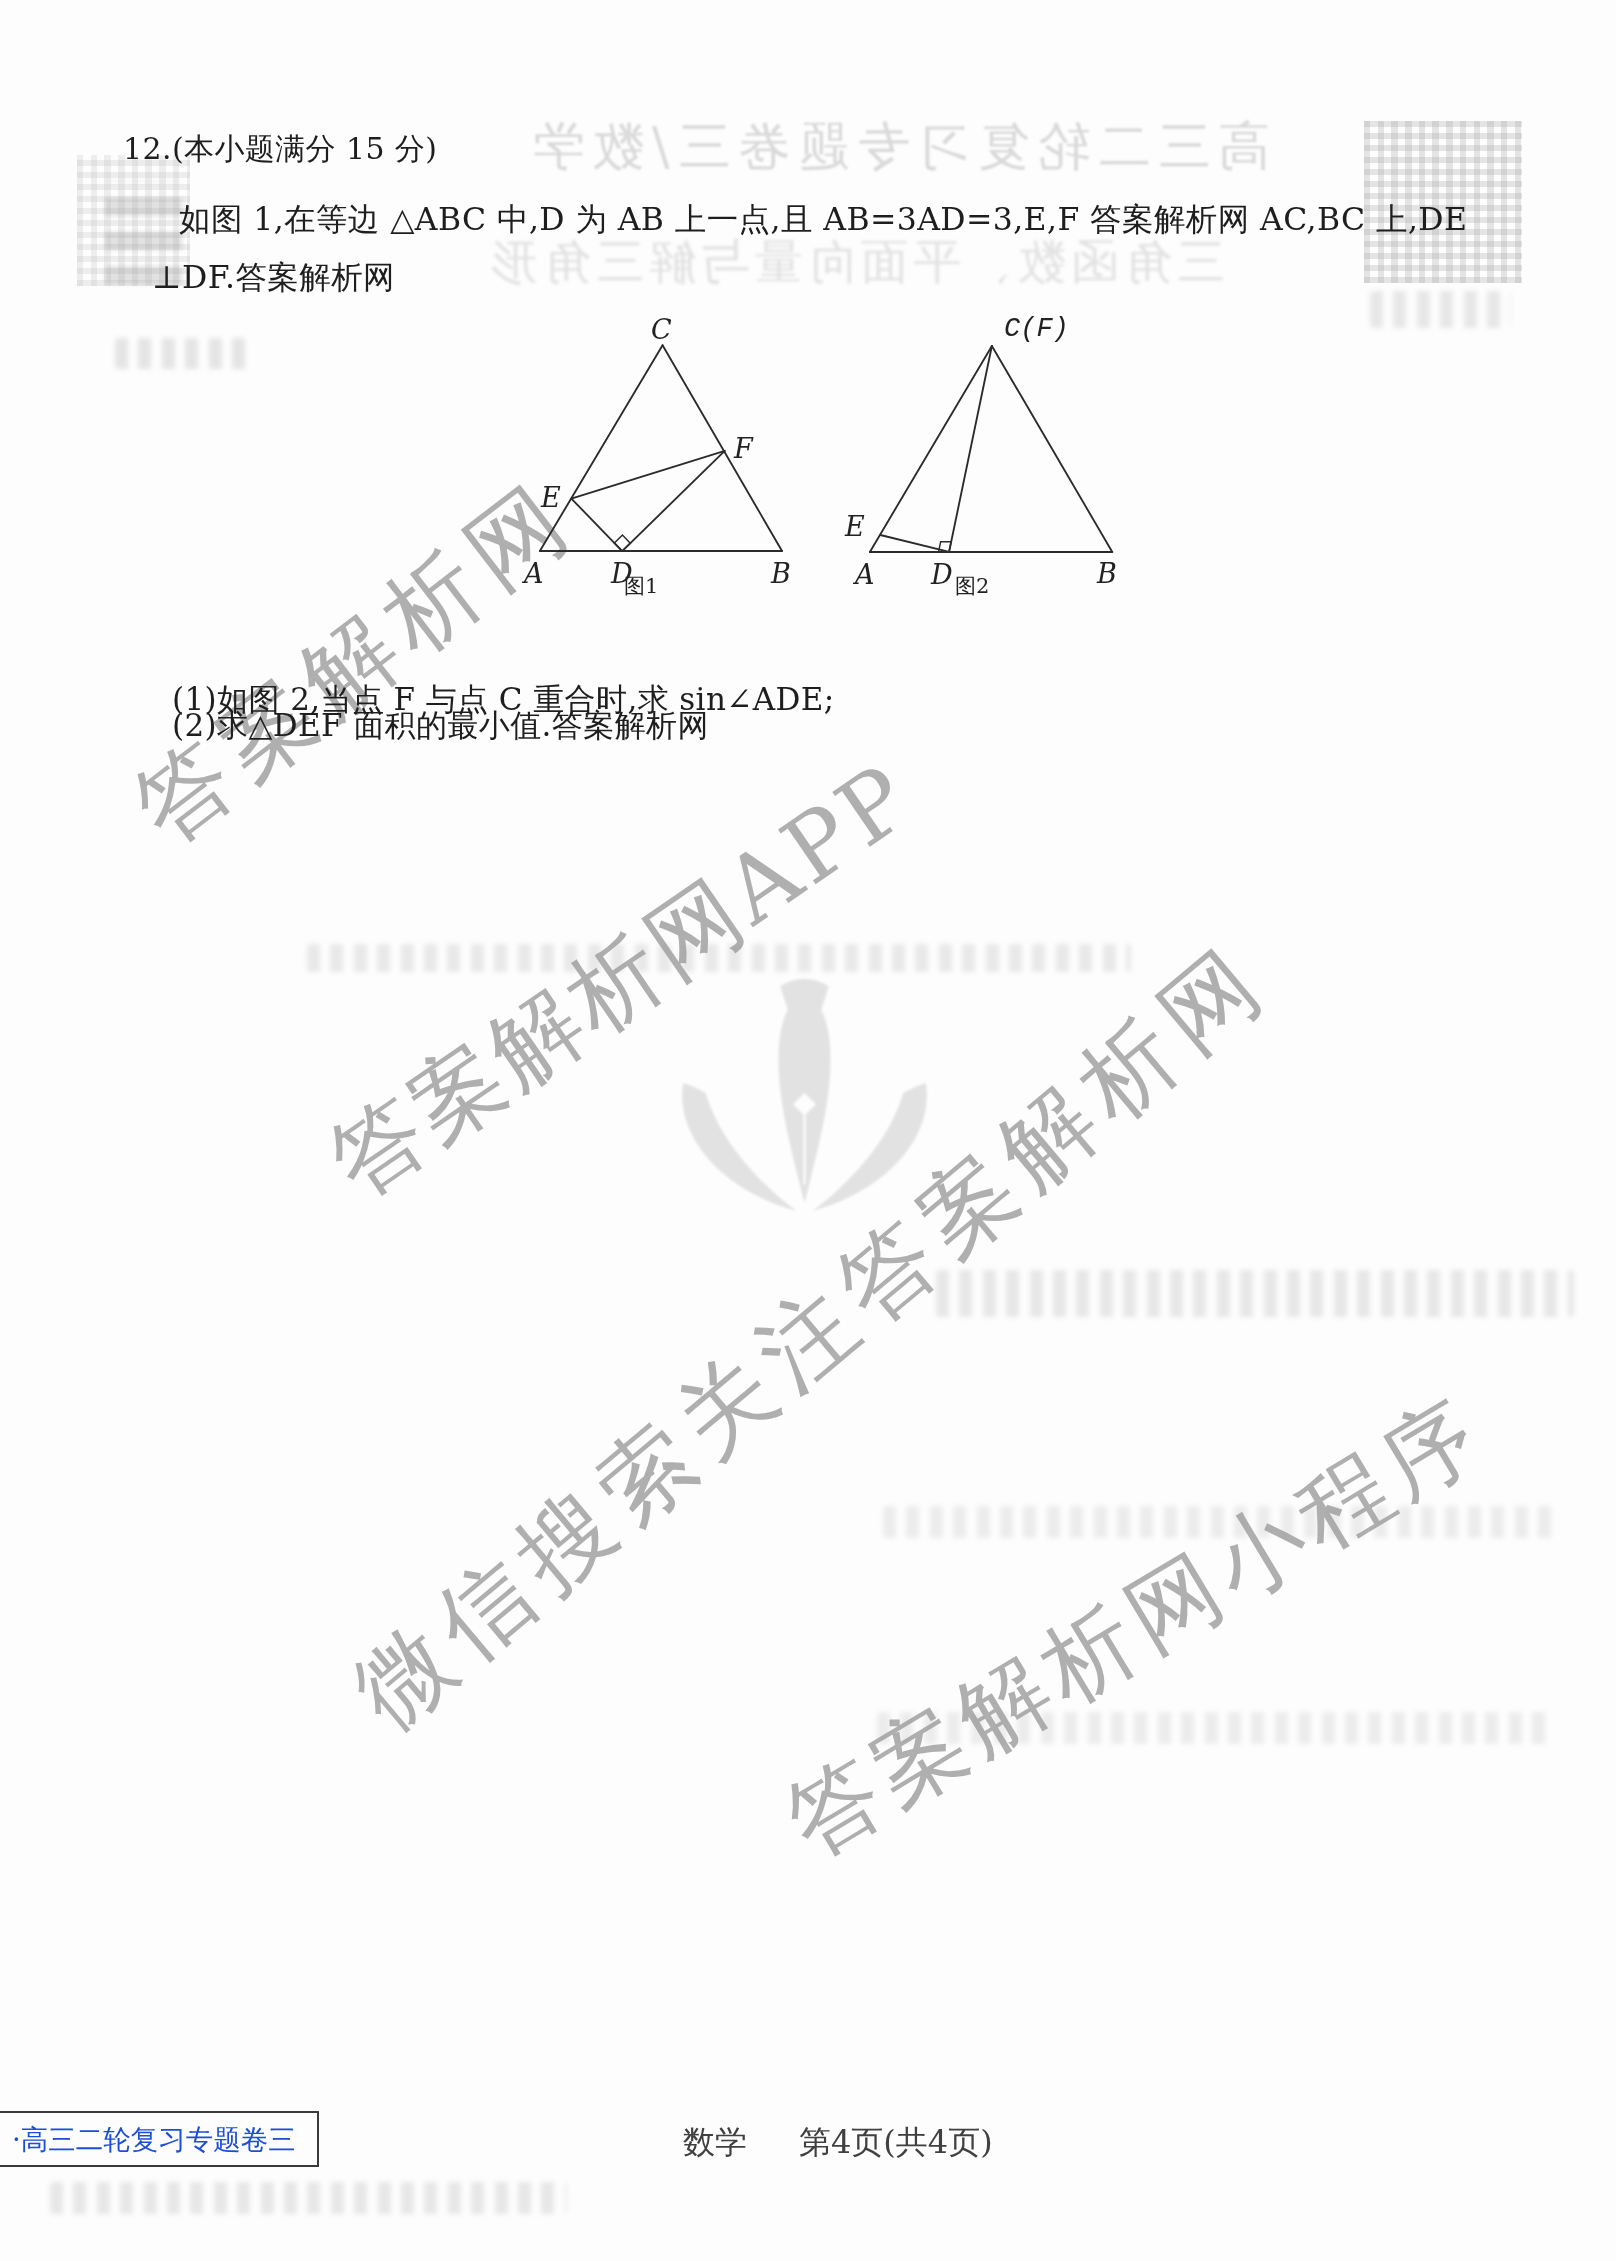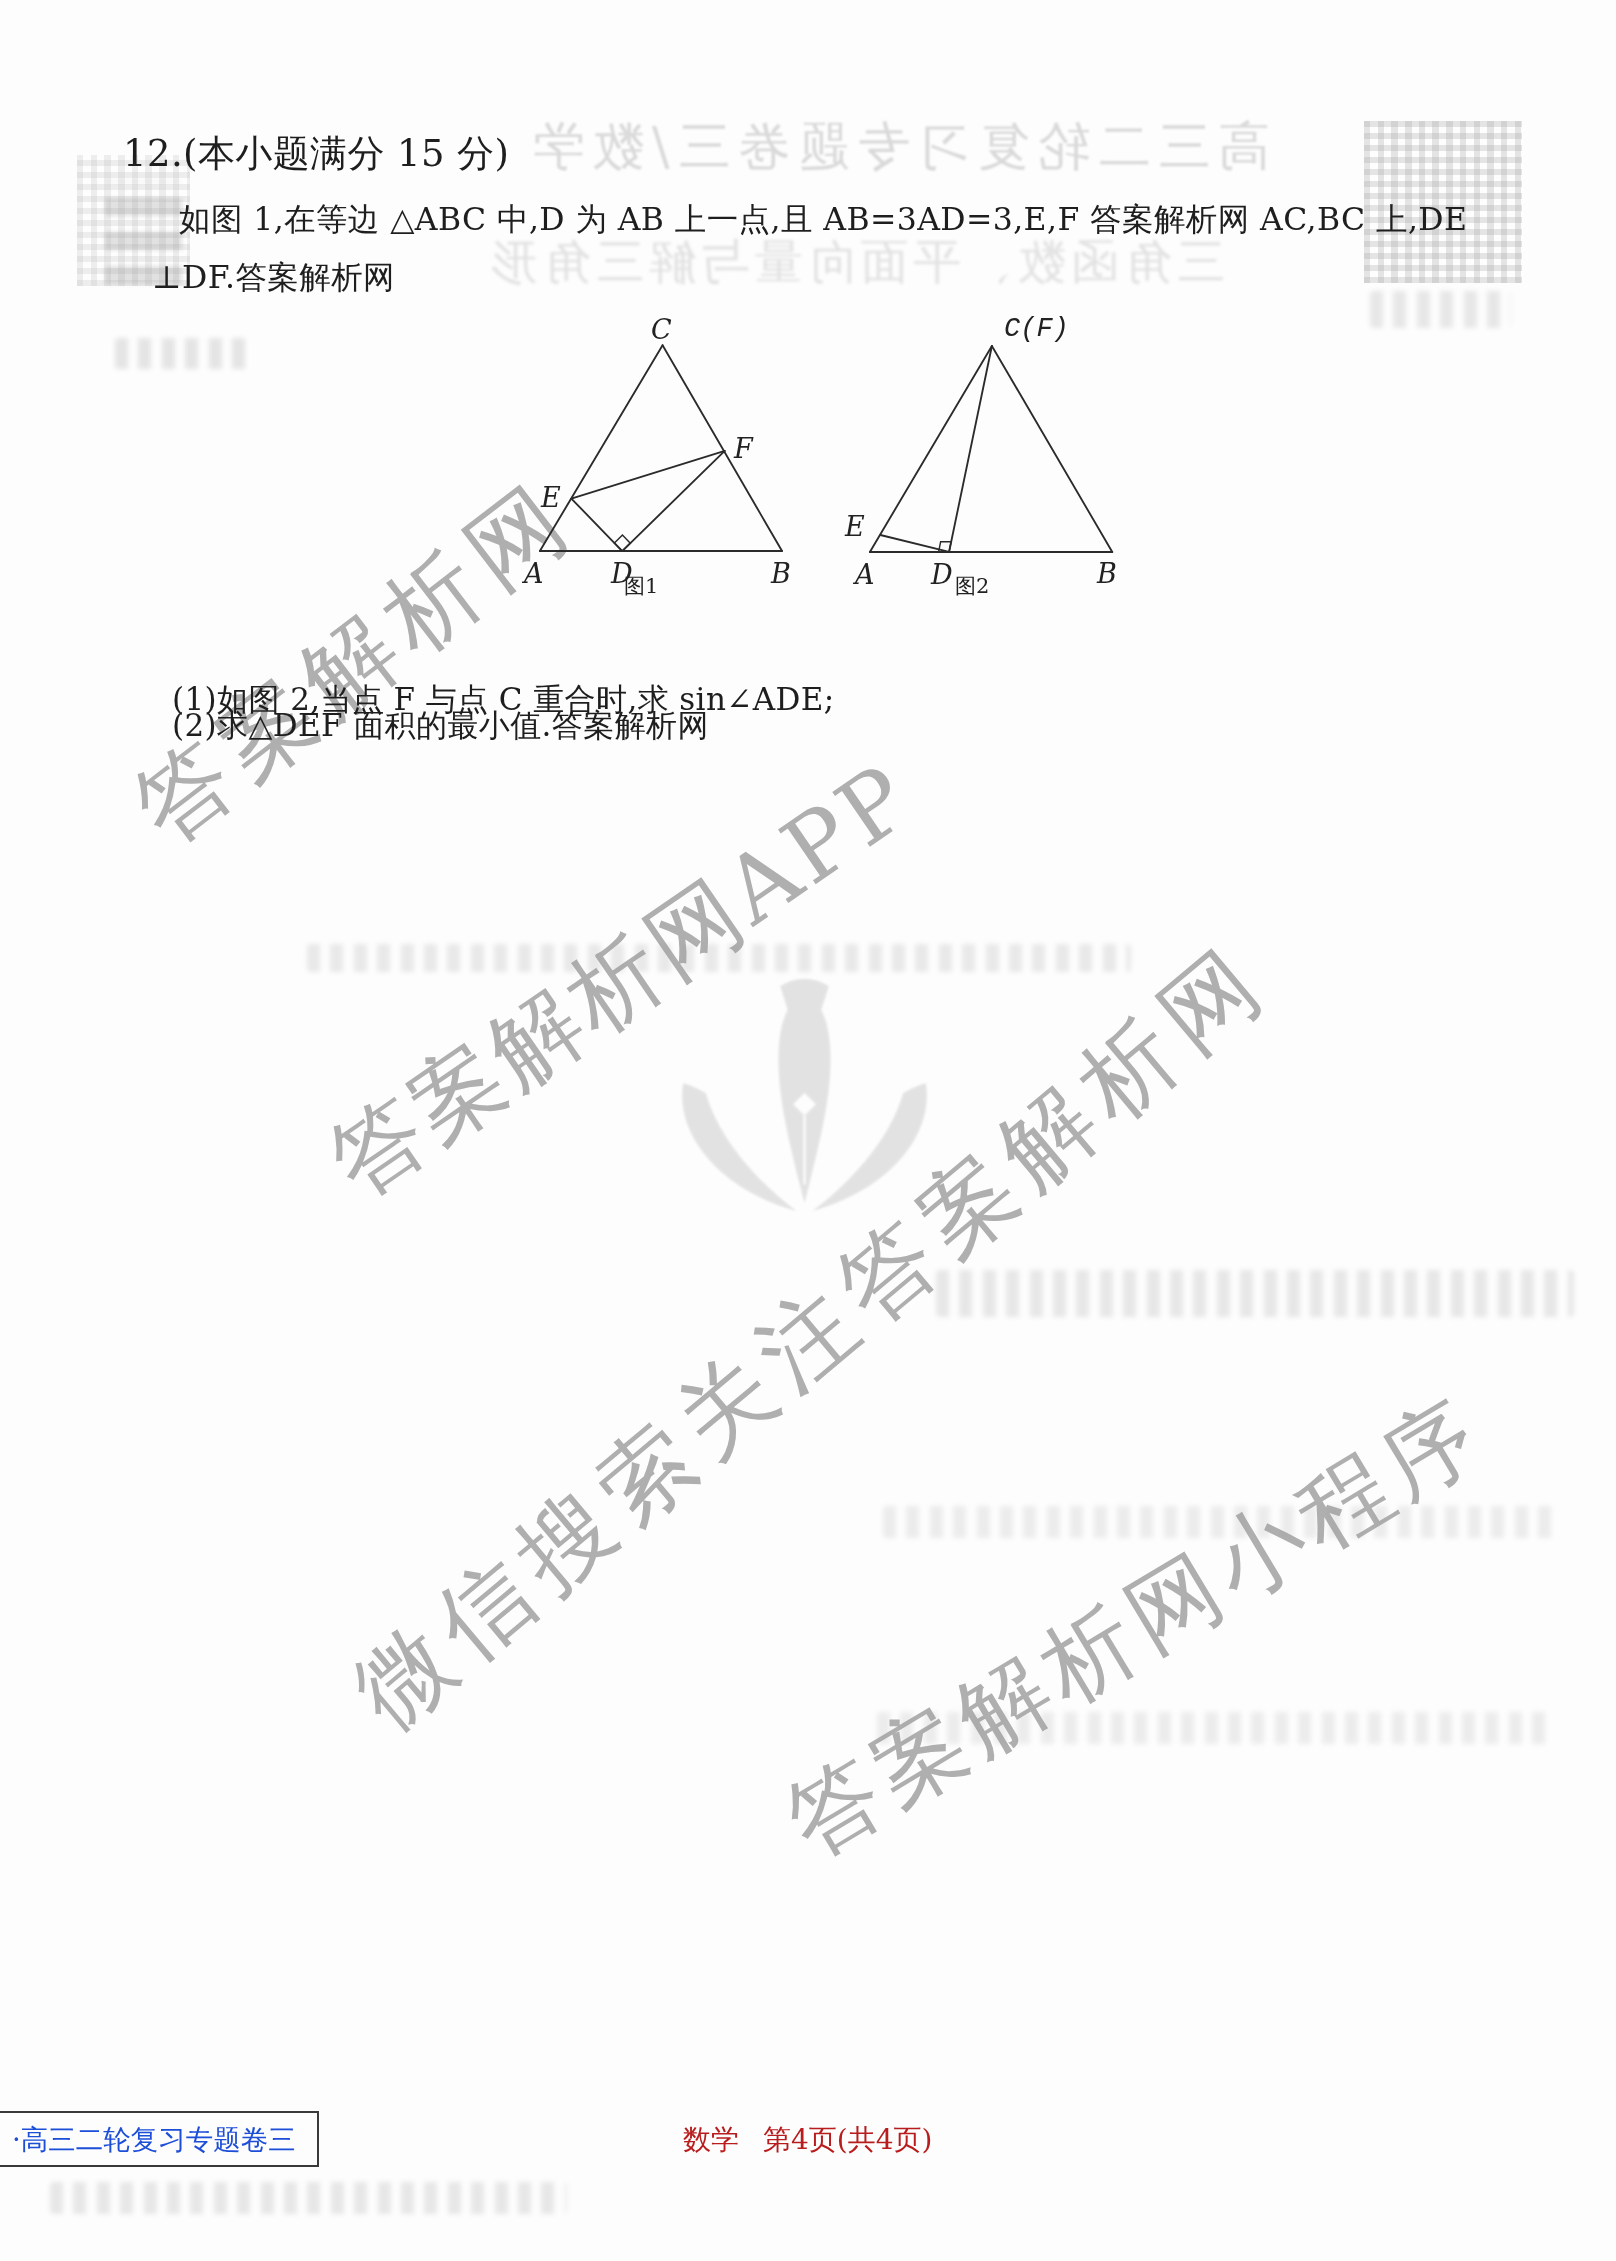--- a/index.html
+++ b/index.html
@@ -67,22 +67,22 @@
   
   #footer-box{
     position:absolute;left:-8px;top:2111px;width:323px;height:52px;
     border:2.4px solid #3a3a3a;background:transparent;
   }
   #footer-box .t{
     position:absolute;left:18px;top:0;line-height:52px;font-size:27.5px;color:#1d4ed8;
     white-space:nowrap;font-family:"DejaVu Serif","Liberation Serif",serif;
   }
   #footer-page{
-    position:absolute;left:683px;top:2121px;font-size:28px;color:#b91c1c;
-    display:flex;gap:24px;white-space:nowrap;
+    position:absolute;left:683px;top:2121px;font-size:32px;color:#404040;
+    display:flex;gap:52px;white-space:nowrap;
     font-family:"DejaVu Serif","Liberation Serif",serif;
   }
 </style>
 </head>
 <body>
 
 <div class="bleed-title" style="left:524px;top:112px;font-size:52px;letter-spacing:8px;">高三二轮复习专题卷三/数学</div>
 <div class="bleed-title" style="left:485px;top:230px;font-size:48px;letter-spacing:4.8px;color:#c7c7c7;opacity:.5;filter:blur(1.4px);">三角函数、平面向量与解三角形</div>
 
 <div class="qr" style="left:1364px;top:121px;width:158px;height:162px;opacity:.55;"></div>
@@ -107,21 +107,21 @@
     <path d="M-150,-30 C-160,30 -110,100 -10,128 C-52,96 -104,44 -122,-18 Q-140,-28 -150,-30 Z"></path>
     <path d="M150,-30 C160,30 110,100 10,128 C52,96 104,44 122,-18 Q140,-28 150,-30 Z"></path>
   </g>
 </svg>
 
 <div id="wm1" class="wm" style="color: rgb(156, 156, 156);">答案解析网</div>
 <div id="wm2" class="wm" style="color: rgb(156, 156, 156);">答案解析网APP</div>
 <div id="wm3" class="wm" style="color: rgb(156, 156, 156);">微信搜索关注答案解析网</div>
 <div id="wm4" class="wm" style="color: rgb(156, 156, 156);">答案解析网小程序</div>
 
-<div class="mtext" style="left:123px;top:129px;font-size:37px;">12.(本小题满分 15 分)</div>
+<div class="mtext" style="left:123px;top:129px;font-size:30px;">12.(本小题满分 15 分)</div>
 <div class="mtext" style="left:179px;top:199px;">如图 1,在等边 △ABC 中,D 为 AB 上一点,且 AB=3AD=3,E,F 答案解析网 AC,BC 上,DE</div>
 <div class="mtext" style="left:152px;top:257px;">⊥DF.答案解析网</div>
 
 <svg class="figsvg" style="left:485px;top:307px;" width="339" height="275" viewBox="600 380 420 340">
   <line x1="668" y1="682" x2="968" y2="682"></line>
   <line x1="668" y1="682" x2="820" y2="427"></line>
   <line x1="820" y1="427" x2="968" y2="682"></line>
   <line x1="707" y1="617" x2="897" y2="558"></line>
   <line x1="707" y1="617" x2="770" y2="682"></line>
   <line x1="770" y1="682" x2="897" y2="558"></line>

